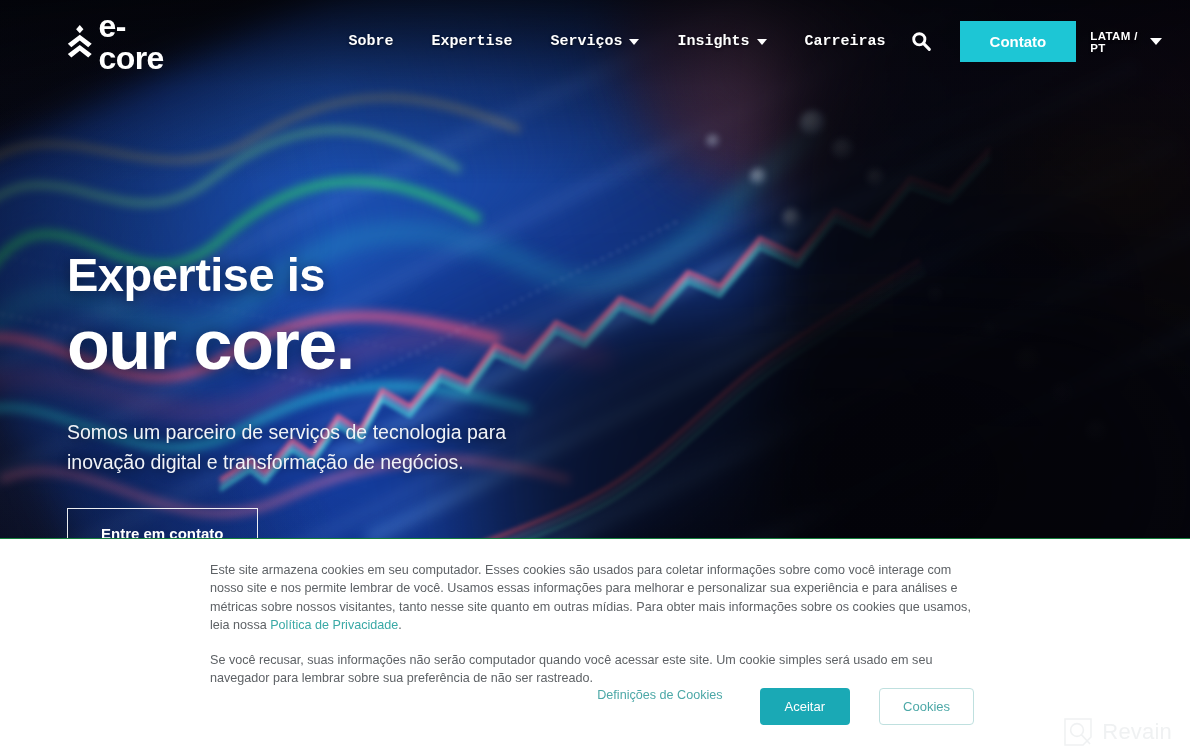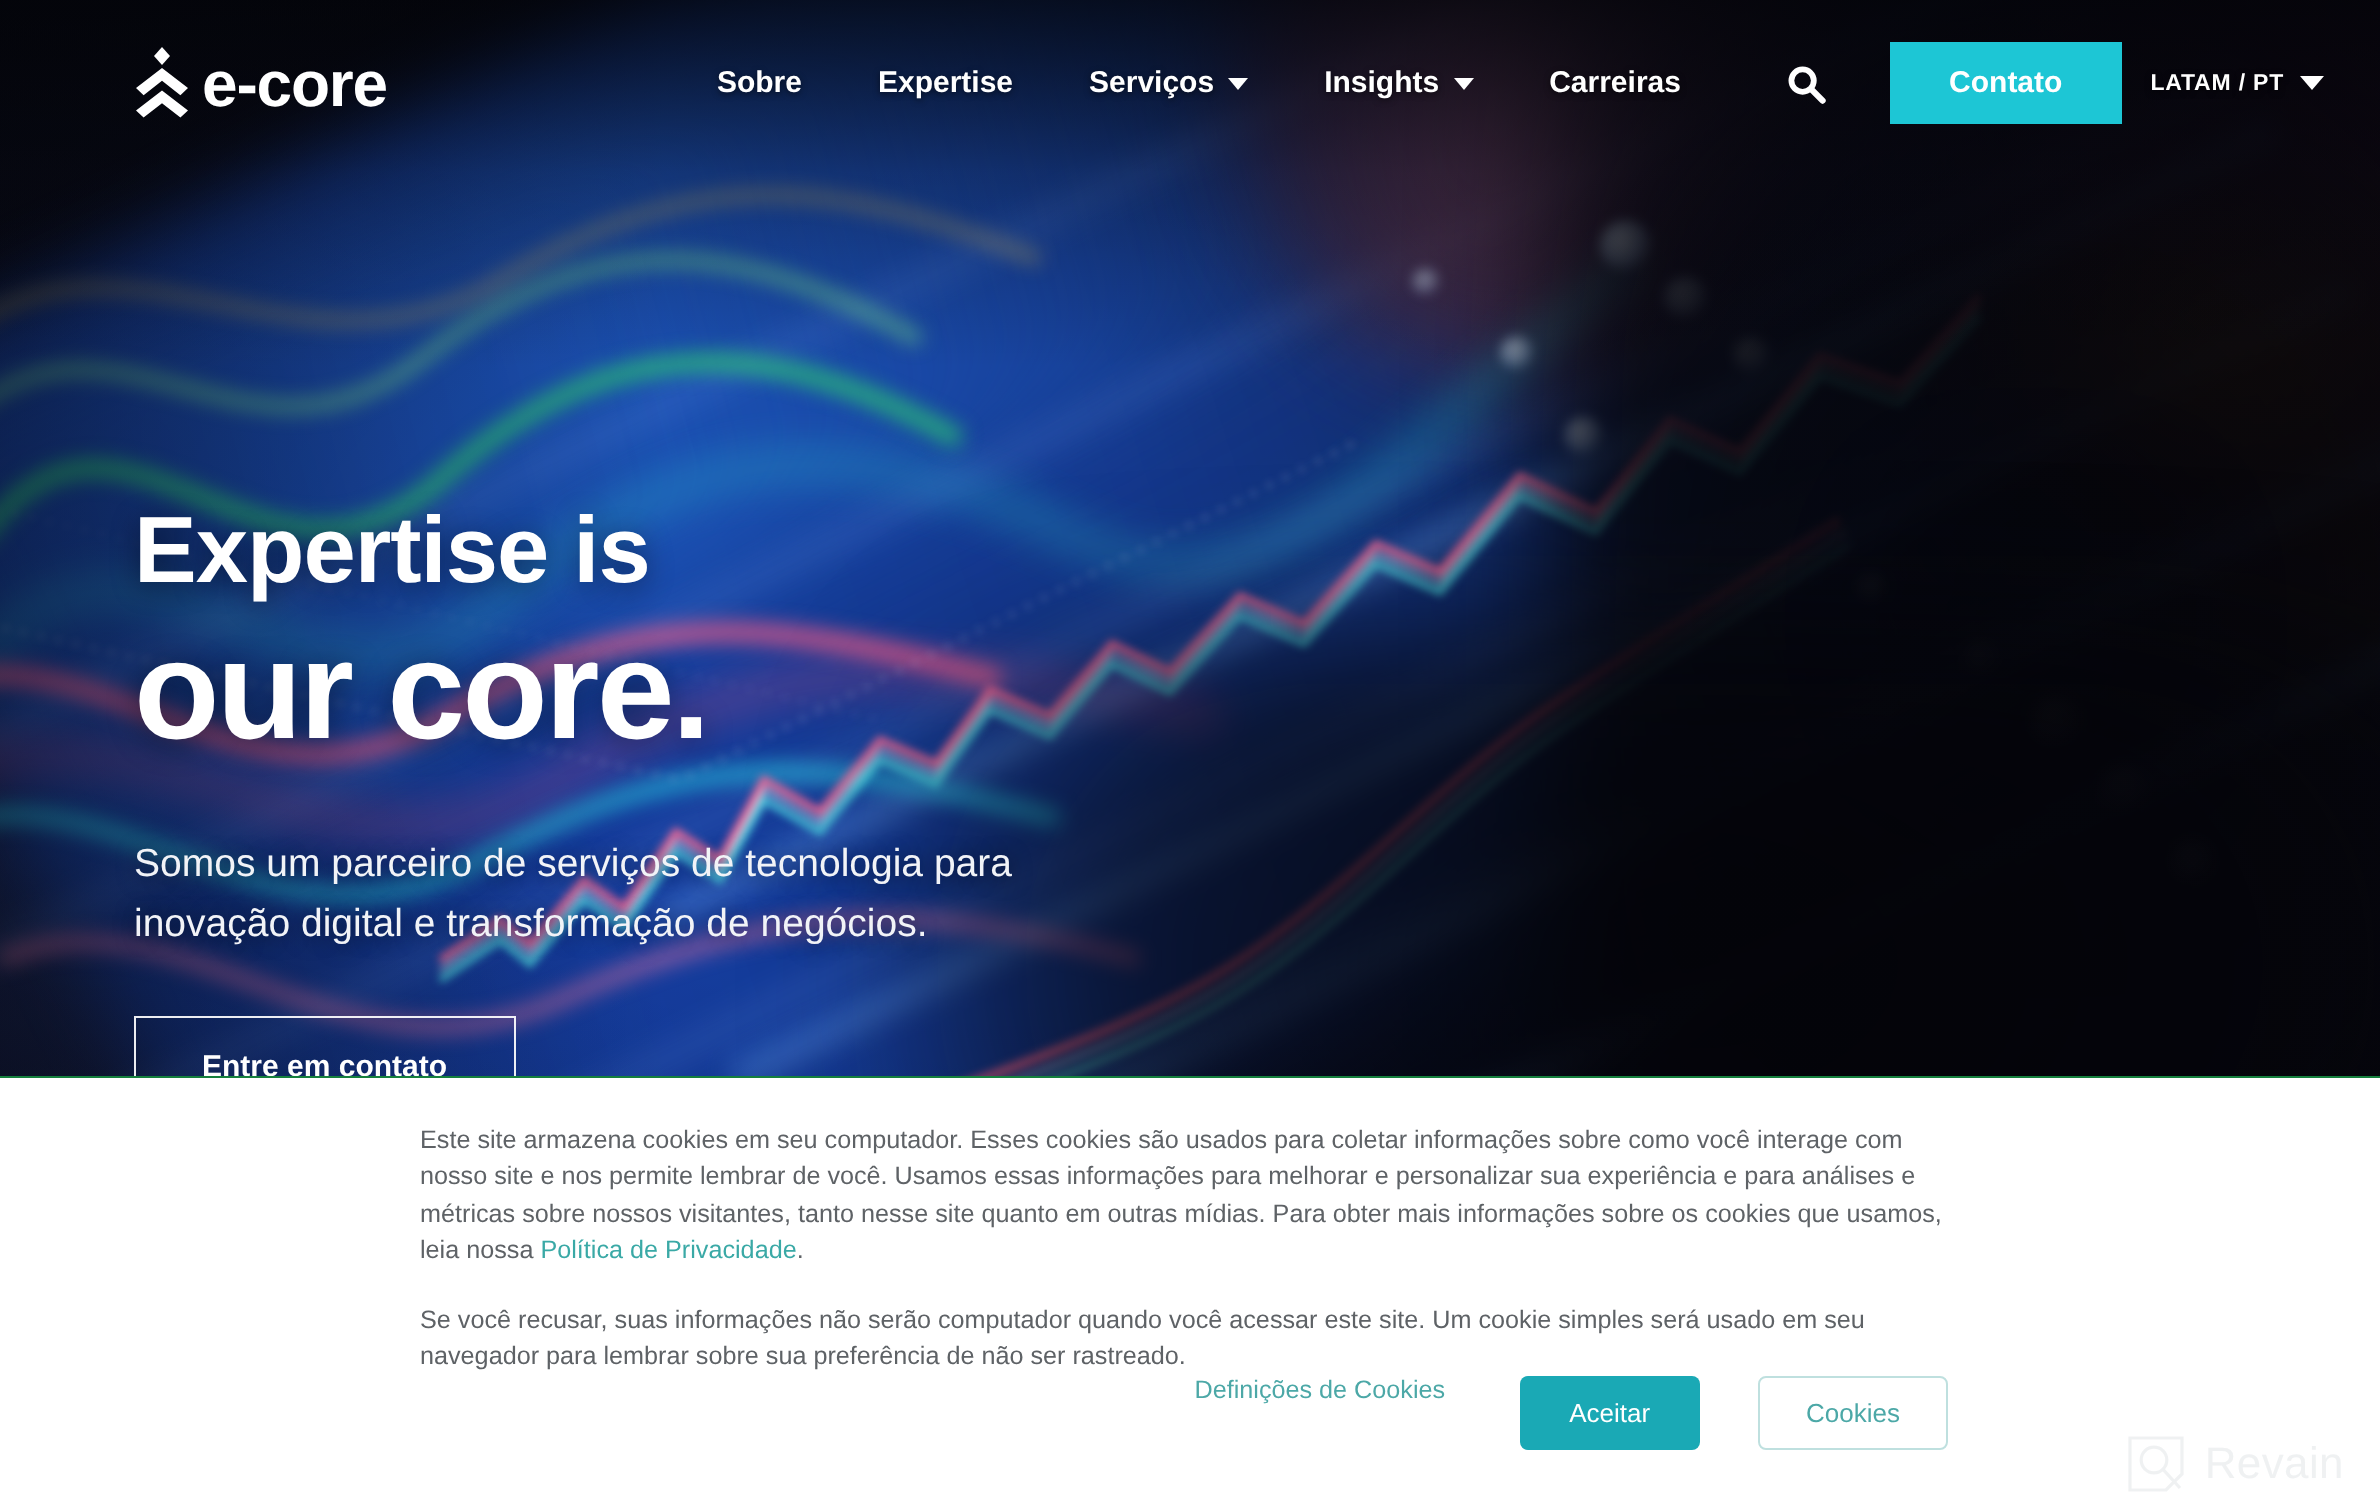--- a/index.html
+++ b/index.html
@@ -151,36 +151,37 @@
     text-decoration: none;
   }
   .logo-mark { width: 30px; height: 38px; display: block; }
   .logo-text {
     color: #fff; font-size: 32px; font-weight: 700; letter-spacing: -.6px;
     line-height: 1;
   }
   .nav {
     display: flex; align-items: center; gap: 0;
     margin-left: 146px;
+    font-family: Liberation Mono, monospace;
   }
   .nav-item {
     display: flex; align-items: center; gap: 7px;
     color: #ffffff; font-size: 15px; font-weight: 700;
     padding: 0 19px; cursor: pointer; white-space: nowrap;
     text-shadow: 0 1px 3px rgba(0,0,0,.55);
   }
   .caret {
     width: 0; height: 0;
     border-left: 5px solid transparent;
     border-right: 5px solid transparent;
     border-top: 6px solid #fff;
     display: inline-block;
   }
   .header-right {
-    margin-left: auto; display: flex; align-items: center;
+    margin-left: auto; display: flex; 
     margin-right: 28px; gap: 0;
   }
   .search-btn {
     width: 40px; height: 40px; display: flex;
     align-items: center; justify-content: center; cursor: pointer;
     margin-right: 22px;
   }
   .contact-btn {
     background: #1dc6d5; color: #ffffff;
     font-size: 15px; font-weight: 700;

